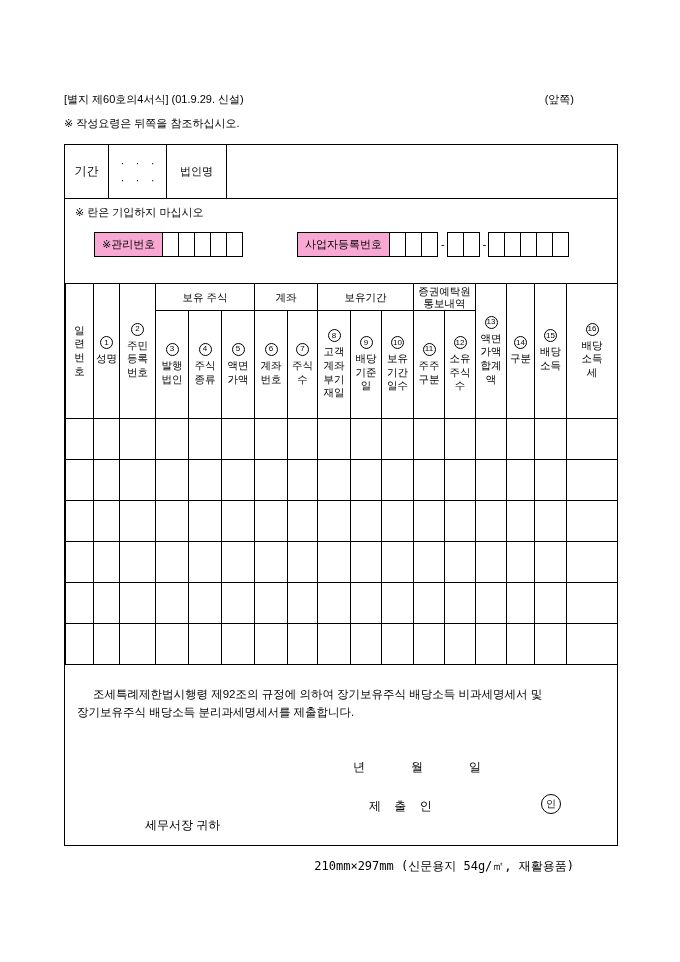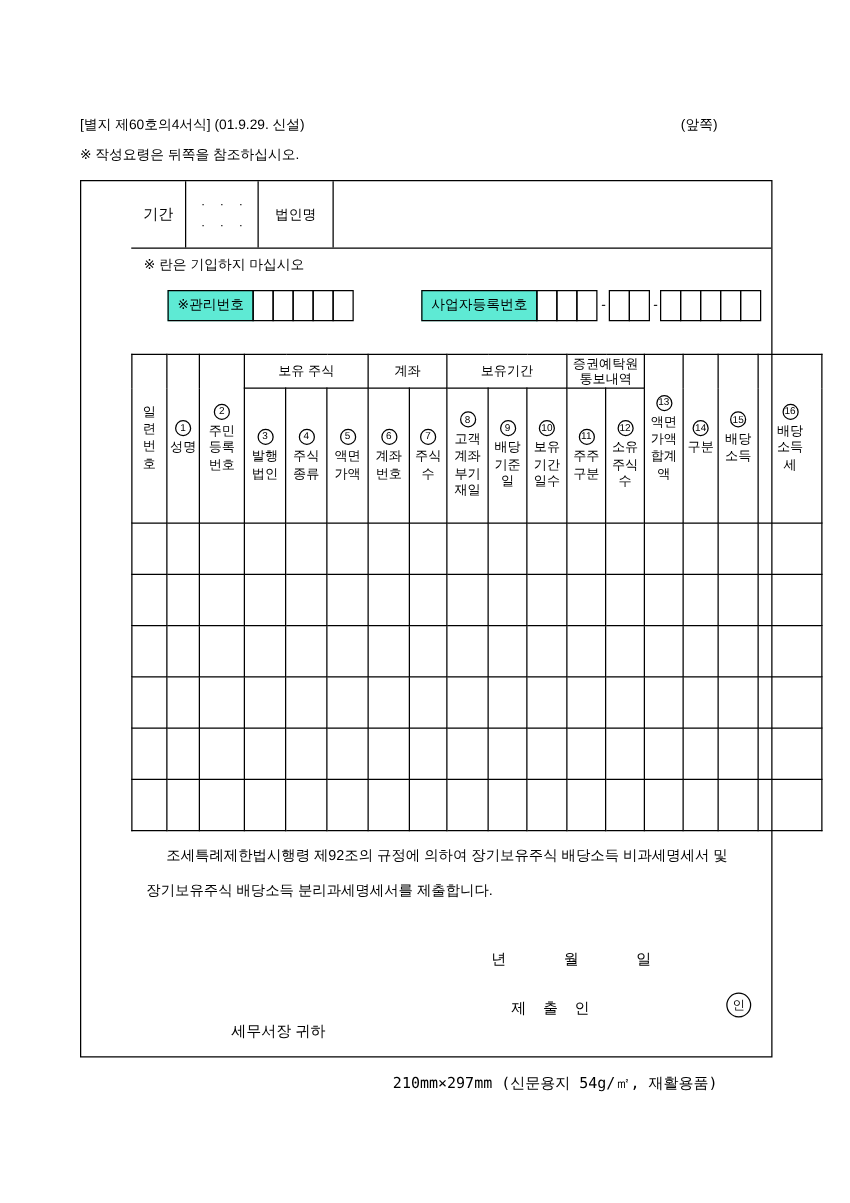--- a/index.html
+++ b/index.html
@@ -7,56 +7,56 @@
   .page {
     position: relative; width: 680px; height: 962px; background: #fff;
     color: #000; font-family: "Liberation Sans", "DejaVu Sans", sans-serif;
     overflow: hidden;
   }
   .content { position: absolute; left: 64px; top: 92px; width: 510px; }
 
   .meta-row { display: flex; justify-content: space-between; font-size: 11px; }
   .ref-note { margin-top: 9px; font-size: 11px; }
 
-  .form-box { margin-top: 13px; border: 1px solid #000; width: 554px; padding-left: 40px; }
+  .form-box { margin-top: 13px; border: 1px solid #000; width: 554px; }
 
   
   .head-row { display: flex; border-bottom: 1px solid #000; height: 54px; }
   .hr-cell { border-right: 1px solid #000; display: flex; flex-direction: column; align-items: center; justify-content: center; }
   .c-period { width: 44px; font-size: 12px; }
   .c-dates { width: 58px; font-size: 10px; }
   .dotline { white-space: pre; word-spacing: 9px; line-height: 17px; }
   .c-title { flex: 1; font-weight: bold; font-size: 13px; line-height: 1.5; text-align: center; }
   .c-corp { width: 60px; font-size: 11px; }
   .c-corpval { width: 88px; border-right: none; }
 
   .fill-note { height: 26px; line-height: 26px; font-size: 11px; padding-left: 10px; }
 
   
   .num-band { position: relative; height: 58px; }
-  .labelcell { display: inline-block; height: 25px; line-height: 23px; border: 1px solid #000; padding: 0 7px; font-size: 11px; vertical-align: top; background: #5eead4; }
+  .labelcell { display: inline-block; height: 25px; line-height: 23px; border: 1px solid #000; padding: 0 7px; font-size: 11px; vertical-align: top; background: #f9a8d4; }
   .nbox { display: inline-block; width: 17px; height: 25px; border: 1px solid #000; margin-left: -1px; vertical-align: top; }
   .dash { display: inline-block; line-height: 25px; margin: 0 3px; vertical-align: top; font-size: 11px; }
   .grp-mgmt { position: absolute; left: 29px; top: 7px; }
   .grp-biz { position: absolute; left: 232px; top: 7px; }
 
   
   .main-table { border-collapse: collapse; width: 100%; table-layout: fixed; }
   .main-table th, .main-table td { border: 1px solid #000; }
   .main-table th { font-weight: normal; font-size: 10.5px; text-align: center; vertical-align: middle; padding: 1px; }
   .grp { height: 26px; line-height: 1.15; padding: 1px 2px; word-break: break-all; }
   .sub-row th { height: 108px; }
   .circ { display: flex; width: 13px; height: 13px; border: 1px solid #000; border-radius: 50%; align-items: center; justify-content: center; font-size: 8px; line-height: 1; margin: 0 auto 3px auto; }
   .hlabel { display: inline-block; max-width: 2.3em; word-break: break-all; line-height: 1.3; }
   .vlab { display: inline-block; width: 1.15em; word-break: break-all; line-height: 1.3; }
   .main-table td { height: 41px; }
 
   
   .decl-area { position: relative; height: 180px; font-size: 11.5px; }
-  .decl-l1 { position: absolute; top: 12px; left: 14px; right: 10px; text-indent: 14px; }
+  .decl-l1 { position: absolute; top: 22px; left: 14px; right: 10px; text-indent: 14px; }
   .decl-l2 { position: absolute; top: 40px; left: 12px; }
   .date-line { position: absolute; top: 94px; left: 288px; display: flex; gap: 46px; font-size: 12px; }
   .submit-line { position: absolute; top: 133px; left: 304px; font-size: 12px; letter-spacing: 5px; }
   .seal { position: absolute; top: 129px; left: 476px; width: 20px; height: 20px; border: 1.5px solid #000; border-radius: 50%; display: flex; align-items: center; justify-content: center; font-size: 10px; }
   .recipient { position: absolute; top: 152px; left: 80px; font-size: 12px; }
 
   .paper-spec { margin-top: 12px; text-align: right; font-size: 12px; font-family: "DejaVu Sans Mono", monospace; }
 </style>
 </head>
 <body>

